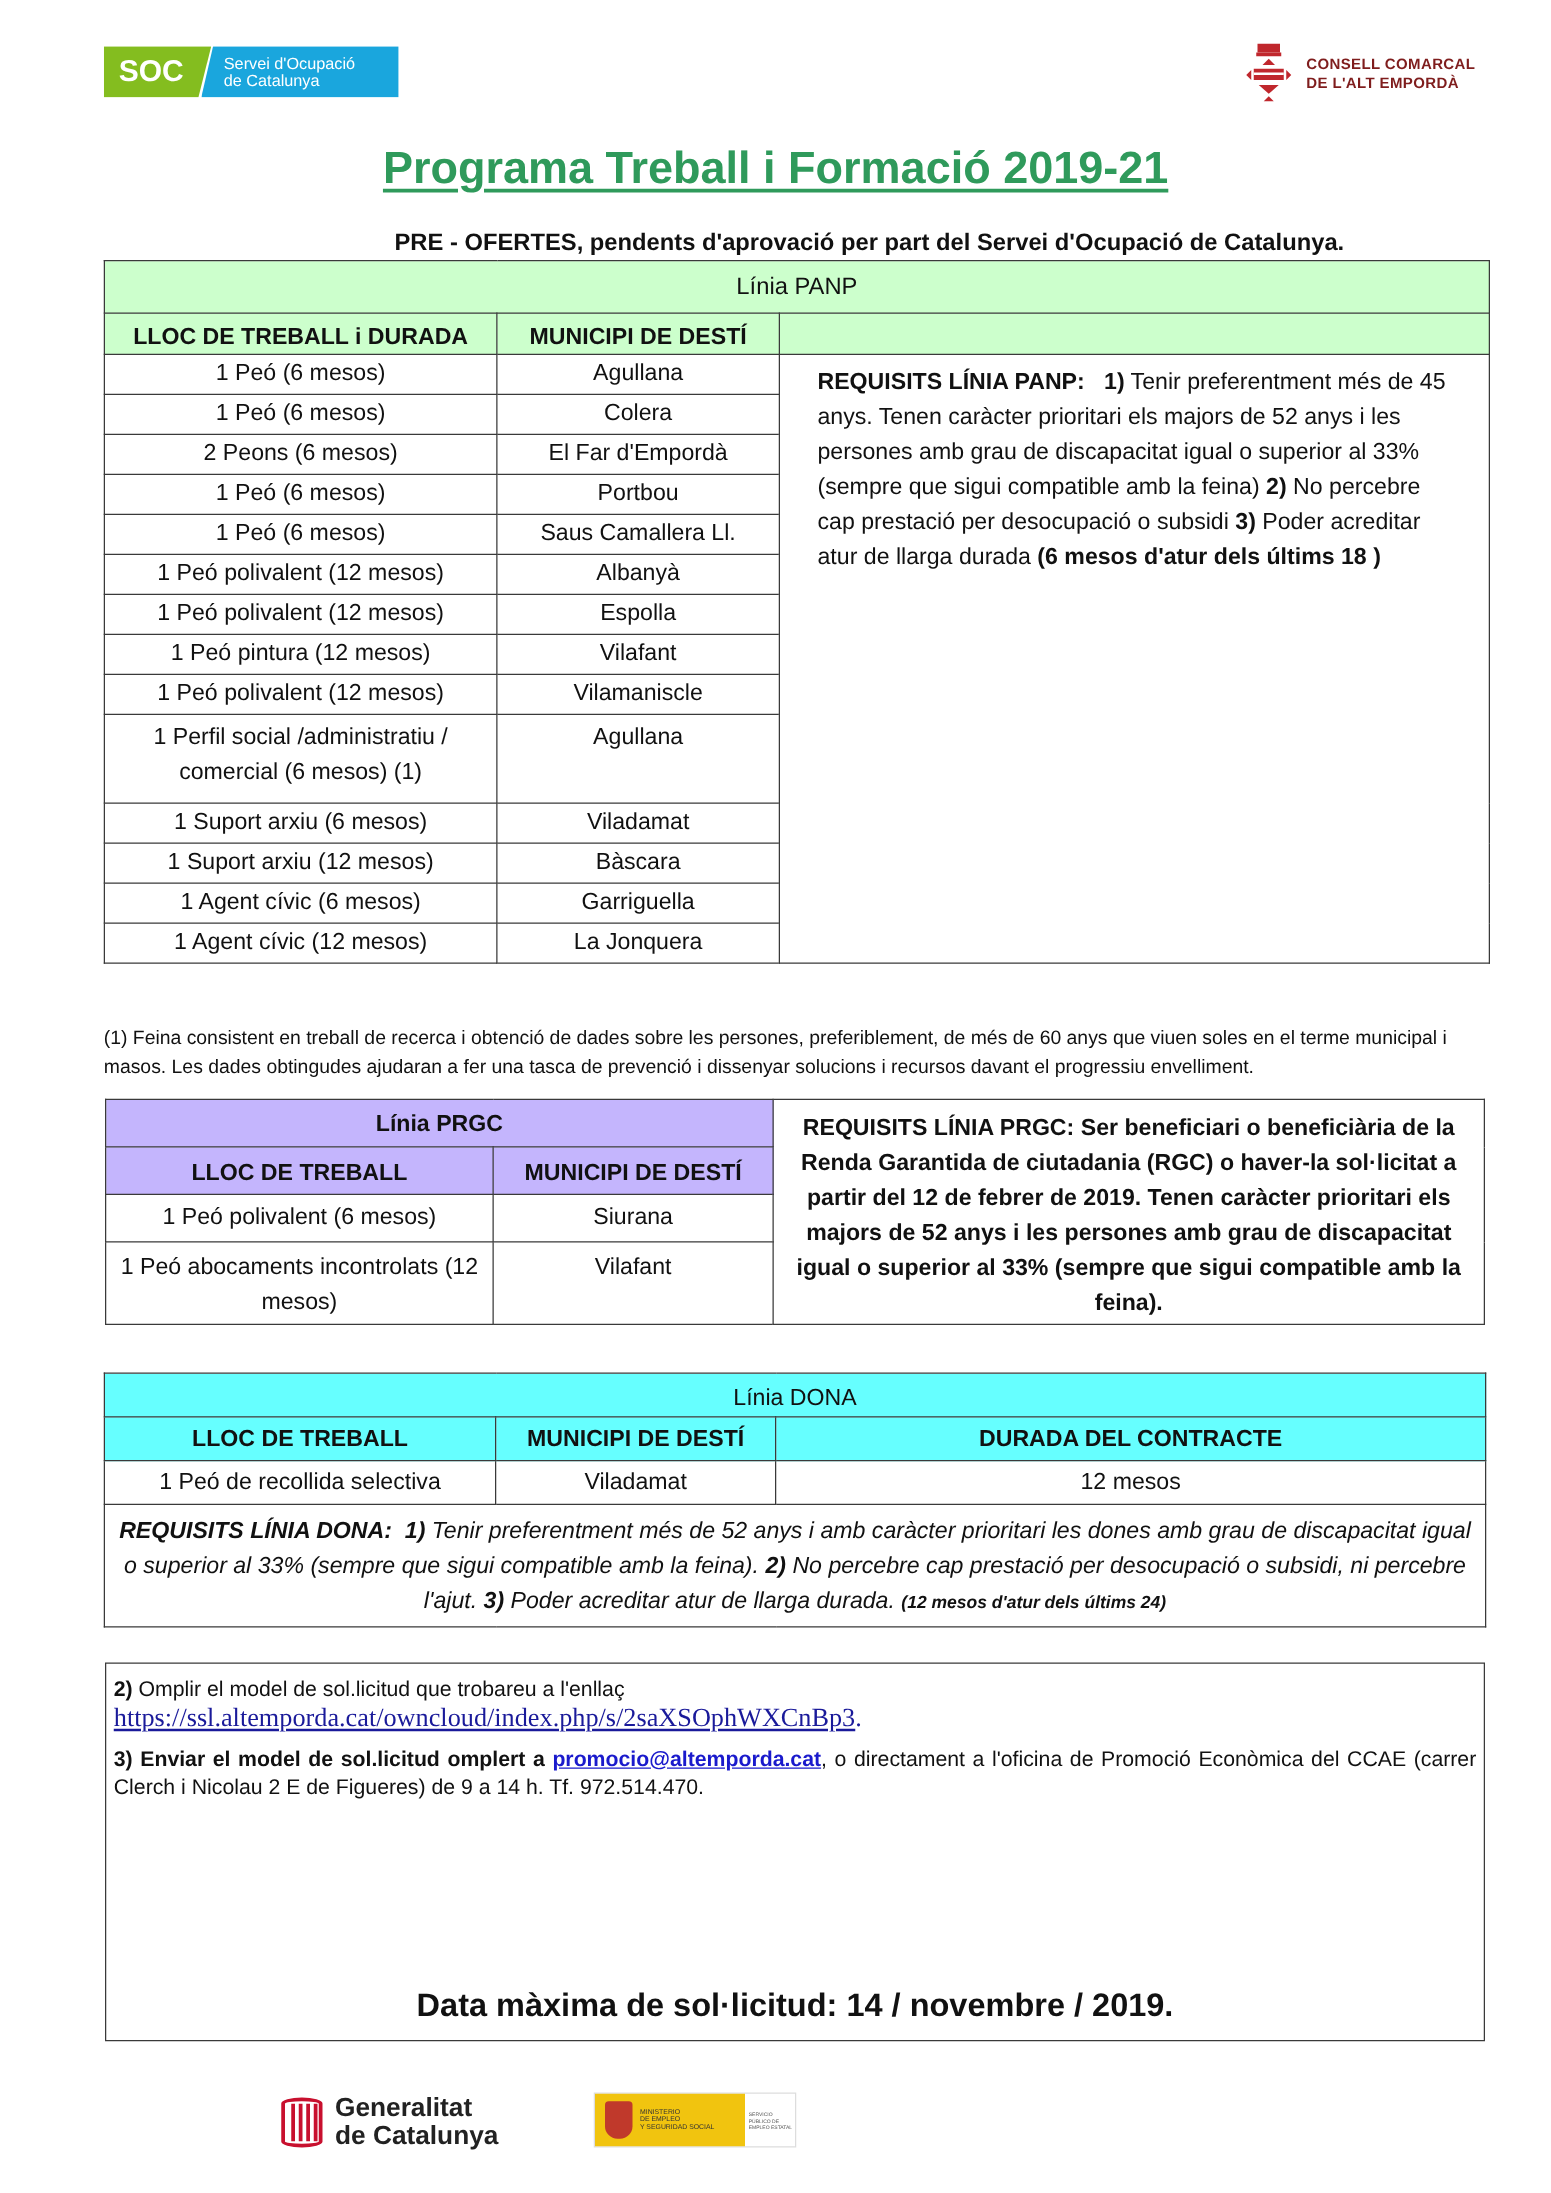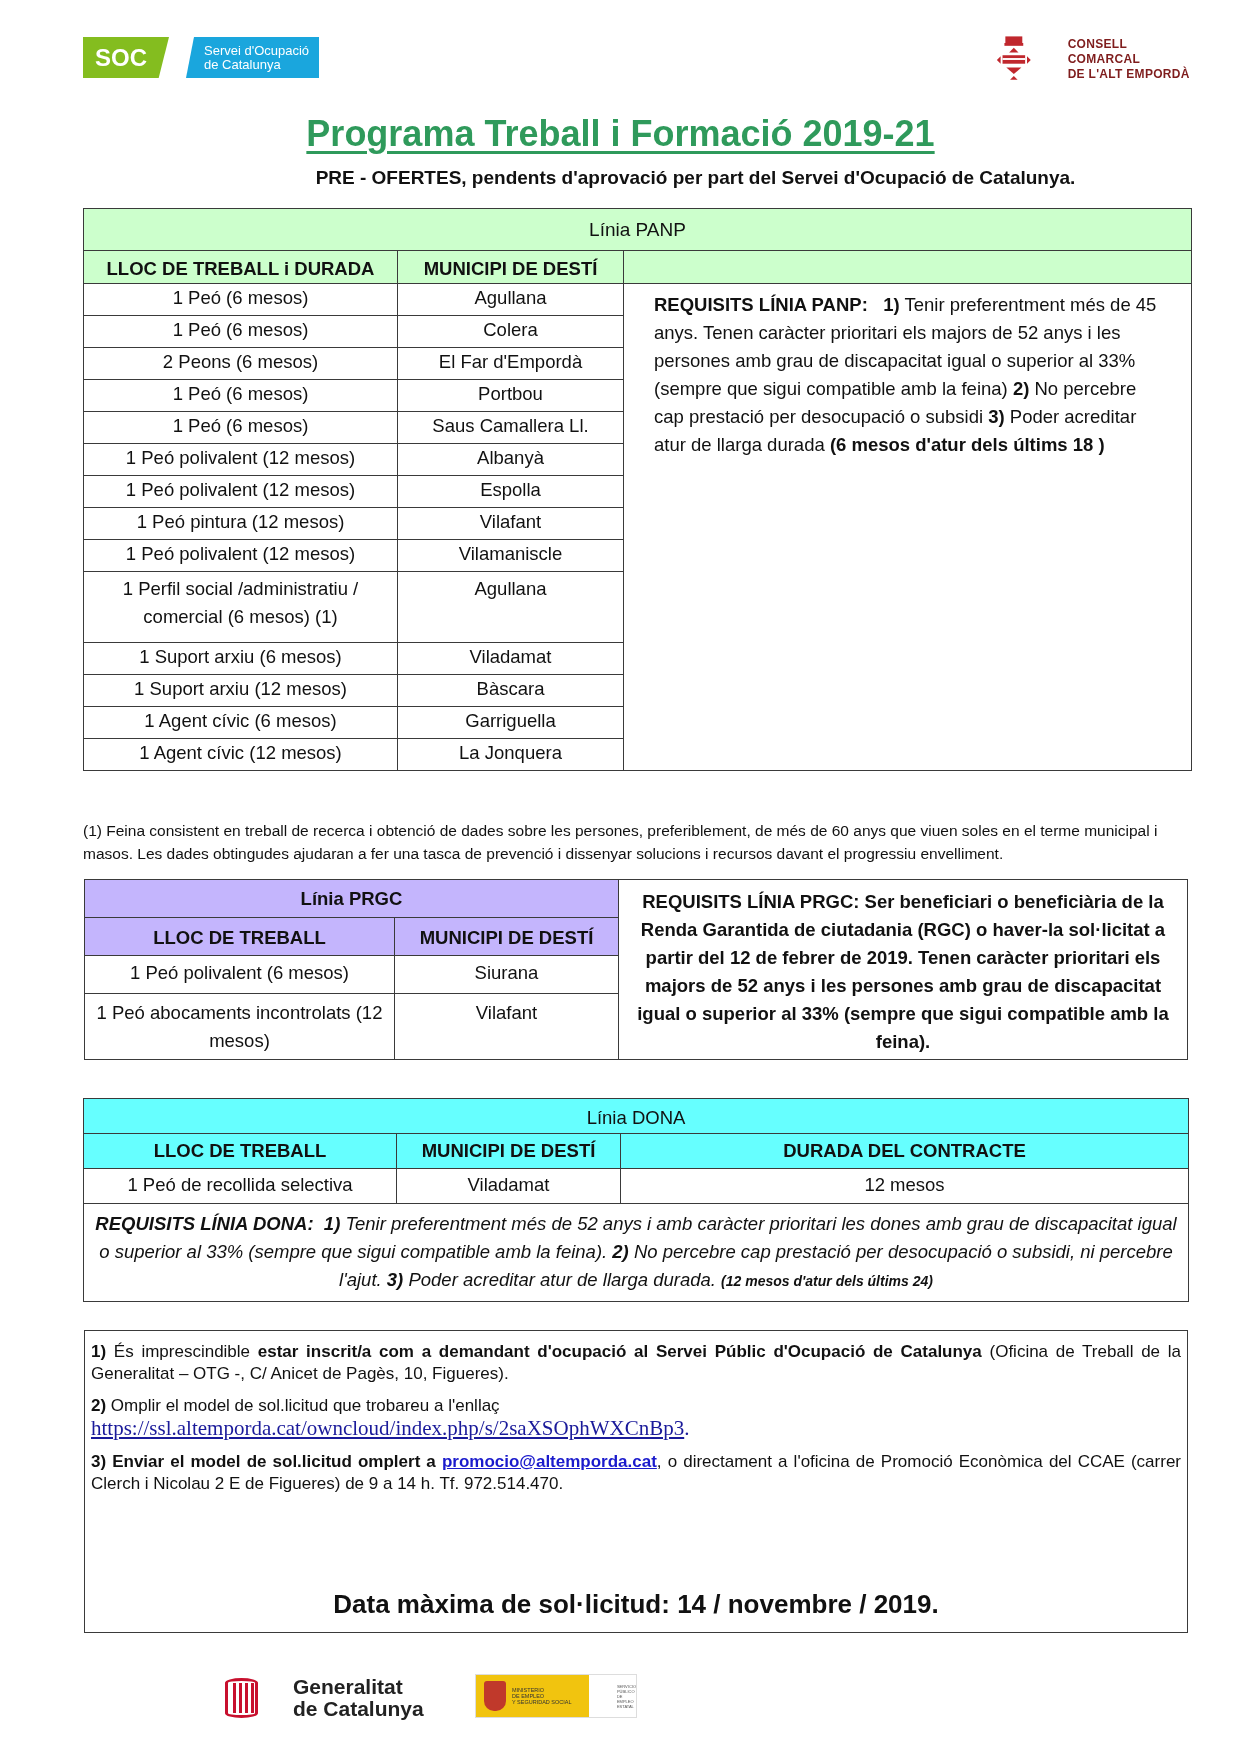--- a/index.html
+++ b/index.html
@@ -1,30 +1,30 @@
 <!DOCTYPE html>
 <html><head>
 <meta charset="utf-8">
 <style>
   html, body { margin:0; padding:0; background:#ffffff; }
   body { width:1241px; height:1754px; position:relative; font-family:"Liberation Sans", sans-serif; color:#111; overflow:hidden; }
-  .abs { position:absolute;gap:25px; }
+  .abs { position:absolute; }
 
   
   .soc-logo { left:83px; top:37px; width:236px; height:41px; display:flex; }
   .soc-green { background:#84bd1f; width:86px; height:100%; color:#fff; font-weight:bold; font-size:24px; display:flex; align-items:center; padding-left:12px; box-sizing:border-box; clip-path:polygon(0 0,100% 0,88% 100%,0 100%); }
   .soc-blue { background:#1aa6dd; flex:1; margin-left:-8px; color:#fff; font-size:13px; line-height:14px; display:flex; flex-direction:column; justify-content:center; padding-left:18px; clip-path:polygon(6% 0,100% 0,100% 100%,0 100%); }
   .ccae-logo { left:995px; top:33px; width:200px; height:52px; display:flex; align-items:center; }
   .ccae-mark { width:40px; height:52px; position:relative; }
   .ccae-text { margin-left:10px; font-size:12px; font-weight:bold; color:#7f1d1d; line-height:15px; letter-spacing:0.3px; }
 
   
   .title { left:0; width:1241px; top:113px; text-align:center; }
   .title span { font-family:"Liberation Sans", sans-serif; font-weight:bold; font-size:36px; color:#2f9a5b; text-decoration:underline; text-underline-offset:5px; }
-  .subtitle { left:0; width:1241px; top:167px; text-align:center; font-weight:bold; font-size:19px; color:#111; }
+  .subtitle { left:0; width:1241px; top:184px; text-align:center; font-weight:bold; font-size:19px; color:#111; }
   .subtitle span { margin-left:150px; }
 
   table { border-collapse:collapse; }
   td, th { border:1.3px solid #3a3a3a; font-size:18.5px; vertical-align:top; text-align:center; font-weight:normal; }
 
   
   .panp { left:83px; top:208px; width:1109px; }
   .panp td { padding:3px 6px 0 6px; height:32px; box-sizing:border-box; }
   .panp .band td { background:#ccffcc; }
   .panp .title-row td { text-align:center; height:42px; padding-top:10px; font-size:19px; }
@@ -242,23 +242,20 @@
   <tr class="reqrow">
     <td colspan="3">
       <b>REQUISITS LÍNIA DONA:</b>&nbsp;&nbsp;<b>1)</b><span> Tenir preferentment més de 52 anys i amb caràcter prioritari les dones amb grau de discapacitat igual o superior al 33%  (sempre que sigui compatible amb la feina).  </span><b>2)</b><span> No percebre cap prestació per desocupació o subsidi, ni percebre l'ajut. </span><b>3)</b><span> Poder acreditar atur de llarga durada. </span><b style="font-size:14px">(12 mesos d'atur dels últims 24)</b>
     </td>
   </tr>
 </tbody>
   </table>
 
 <div class="abs proc">
   <div class="proc-p">
-    <b>1)</b><span> És imprescindible </span><b>estar inscrit/a com a demandant d'ocupació al Servei Públic d'Ocupació de Catalunya</b><span> (Oficina de Treball de la Generalitat – OTG -, C/ Anicet de Pagès, 10, Figueres).</span>
-  </div>
-  <div class="proc-p">
     <b>2)</b><span> Omplir el model de sol.licitud que trobareu a l'enllaç</span><br>
     <a class="url">https://ssl.altemporda.cat/owncloud/index.php/s/2saXSOphWXCnBp3</a><span class="url" style="color:#111">.</span>
   </div>
   <div class="proc-p">
     <b>3) Enviar el model de sol.licitud omplert a </b><a style="font-weight:bold">promocio@altemporda.cat</a><span>, o directament a l'oficina de Promoció Econòmica del CCAE (carrer Clerch i Nicolau 2 E de Figueres) de 9 a 14 h. Tf. 972.514.470.</span>
   </div>
   <div class="deadline">Data màxima de sol·licitud: 14 / novembre / 2019.</div>
 </div>
 
 <div class="abs gen-logo">

